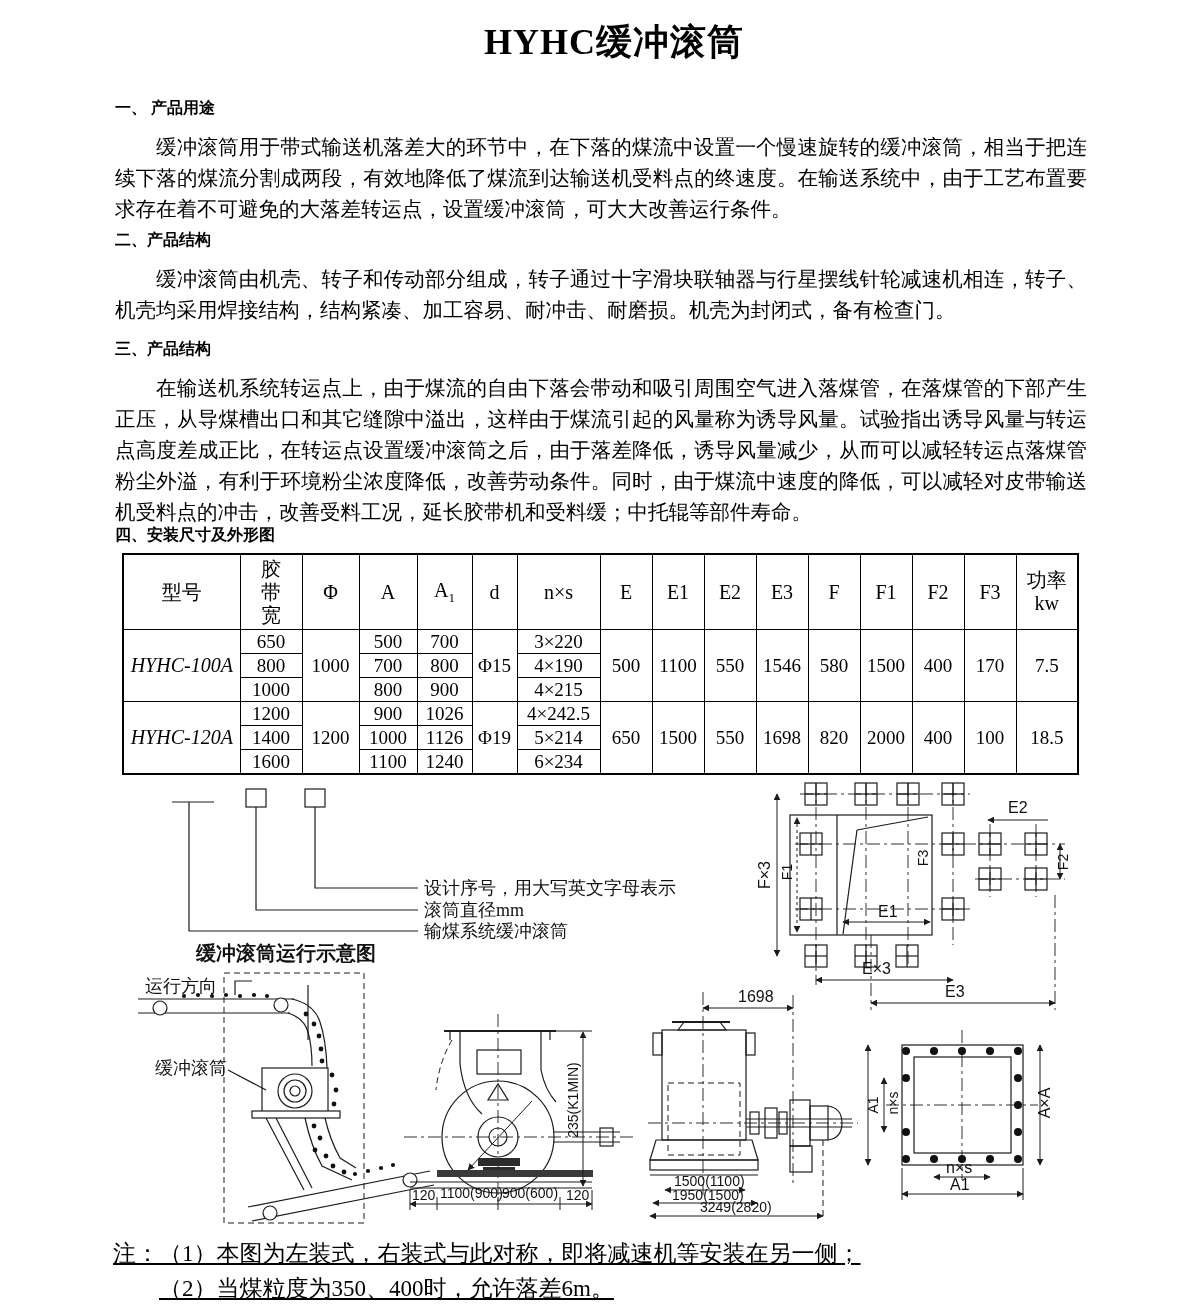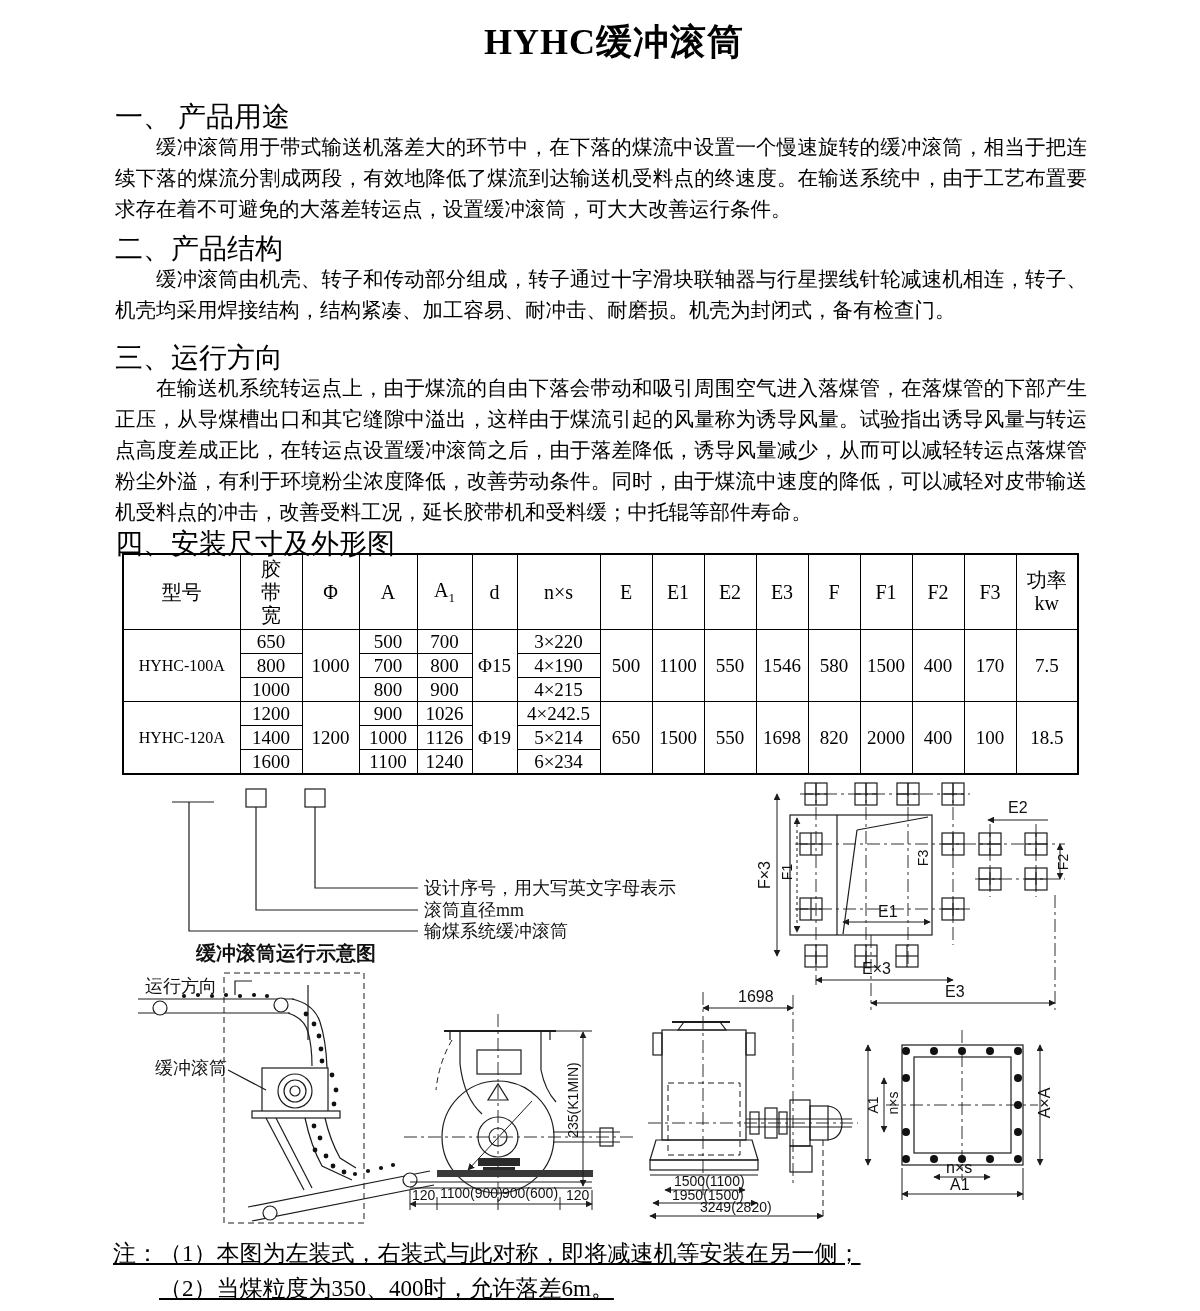--- a/index.html
+++ b/index.html
@@ -1,34 +1,34 @@
 <!DOCTYPE html>
 <html><head>
 <meta charset="utf-8">
 <style>
   html,body{margin:0;padding:0;background:#ffffff;}
   body{width:1200px;height:1311px;position:relative;color:#000;
        font-family:"Liberation Serif","DejaVu Serif",serif;}
   .abs{position:absolute;}
   .doc-title{left:0;top:18px;width:1200px;text-align:center;
              font-size:36px;font-weight:bold;letter-spacing:1px;padding-left:14px;}
-  .sec-h{left:115px;width:972px;font-size:28px;font-weight:normal;}
+  .sec-h{left:115px;width:972px;font-size:16px;font-weight:bold;}
   .sec-b{left:115px;width:972px;font-size:20.5px;line-height:31px;
          text-align:justify;text-indent:2em;word-break:normal;}
   
   .spec-table{position:absolute;left:122px;top:553px;border-collapse:collapse;
               table-layout:fixed;width:957px;font-size:19px;}
   .spec-table td{border:1px solid #000;text-align:center;vertical-align:middle;
                  padding:0;height:23px;overflow:hidden;}
   .spec-table .hd{height:74px;font-size:20px;}
   .spec-table{border:2px solid #000;}
   .vwrap{display:inline-block;width:1.08em;line-height:1.15;}
   .pw{line-height:1.15;}
   sub{font-size:13px;}
-  .model-cell{font-size:16px;}
+  .model-cell{font-size:20px;font-style:italic;}
   
   .notes{left:113px;top:1236px;width:1000px;font-size:23px;line-height:35px;text-decoration:underline;}
   .notes .n2{padding-left:2em;}
   
   .s  {stroke:#1c1c1c;stroke-width:1.2;fill:none;}
   .sf {stroke:#1c1c1c;stroke-width:1.2;fill:#fff;}
   .s2 {stroke:#1c1c1c;stroke-width:2.2;fill:none;}
   .dsh{stroke:#1c1c1c;stroke-width:1;fill:none;stroke-dasharray:6 4;}
   .cl {stroke:#1c1c1c;stroke-width:0.9;fill:none;stroke-dasharray:13 4 3 4;}
   .dim{stroke:#1c1c1c;stroke-width:1;fill:none;}
@@ -42,21 +42,21 @@
 <body>
 
 <div class="abs doc-title">HYHC缓冲滚筒</div>
 
 <div class="abs sec-h" style="top:98px;">一、 产品用途</div>
 <div class="abs sec-b" style="top:132px;">缓冲滚筒用于带式输送机落差大的环节中，在下落的煤流中设置一个慢速旋转的缓冲滚筒，相当于把连续下落的煤流分割成两段，有效地降低了煤流到达输送机受料点的终速度。在输送系统中，由于工艺布置要求存在着不可避免的大落差转运点，设置缓冲滚筒，可大大改善运行条件。</div>
 
 <div class="abs sec-h" style="top:230px;">二、产品结构</div>
 <div class="abs sec-b" style="top:264px;">缓冲滚筒由机壳、转子和传动部分组成，转子通过十字滑块联轴器与行星摆线针轮减速机相连，转子、机壳均采用焊接结构，结构紧凑、加工容易、耐冲击、耐磨损。机壳为封闭式，备有检查门。</div>
 
-<div class="abs sec-h" style="top:339px;">三、运行方向</div>
+<div class="abs sec-h" style="top:339px;">三、产品结构</div>
 <div class="abs sec-b" style="top:373px;">在输送机系统转运点上，由于煤流的自由下落会带动和吸引周围空气进入落煤管，在落煤管的下部产生正压，从导煤槽出口和其它缝隙中溢出，这样由于煤流引起的风量称为诱导风量。试验指出诱导风量与转运点高度差成正比，在转运点设置缓冲滚筒之后，由于落差降低，诱导风量减少，从而可以减轻转运点落煤管粉尘外溢，有利于环境粉尘浓度降低，改善劳动条件。同时，由于煤流中速度的降低，可以减轻对皮带输送机受料点的冲击，改善受料工况，延长胶带机和受料缓；中托辊等部件寿命。</div>
 
 <div class="abs sec-h" style="top:525px;">四、安装尺寸及外形图</div>
 
 <table class="spec-table">
   <colgroup>
     <col style="width:117px">
       <col style="width:62px">
       <col style="width:57px">
     <col style="width:58px">

